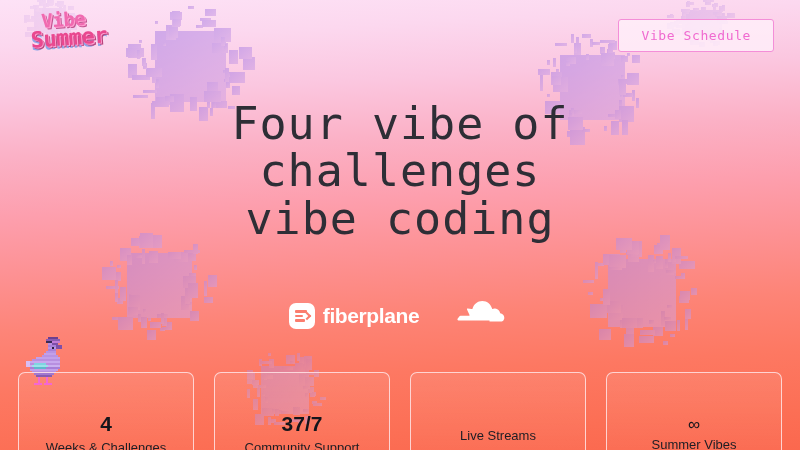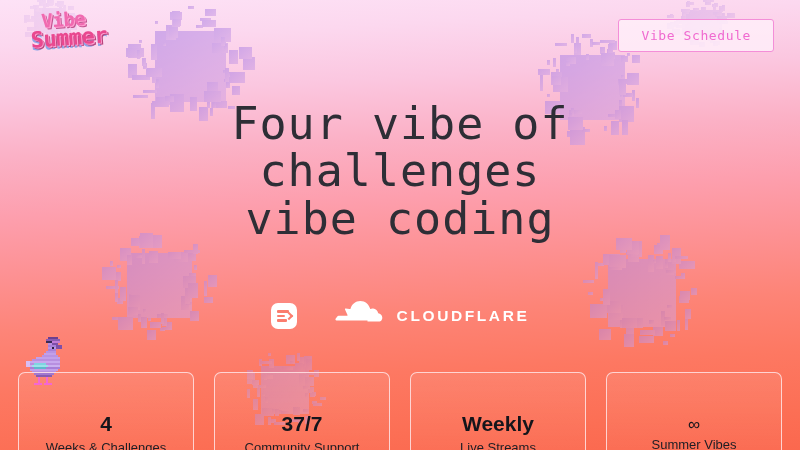--- a/index.html
+++ b/index.html
@@ -621,29 +621,29 @@
 
 
   <div id="sponsors">
     <div class="sponsor">
       <div class="fp-icon">
         <i class="b1"></i>
           <i class="b2"></i>
           <i class="b3"></i>
           <i class="ar"></i>
       </div>
+      <span class="fp-word">fiberplane</span>
     </div>
 
     <div class="sponsor">
       <span>
         <svg width="62" height="28" viewBox="0 0 62 28" aria-hidden="true">
           <path fill="#ffffff" d="M40.5 20.5H9.5c-.9 0-1.4-1-.9-1.7l1.7-2.4c.3-.4.8-.6 1.3-.6h8.3c.5 0 .8-.5.6-.9L18 9.4c-.2-.5.2-1 .7-.9l4 .6c.4.1.8-.2.9-.6C24.7 4.2 28.6 1 33.3 1c4.9 0 9 3.5 9.9 8.1.9-.4 1.9-.6 2.9-.5 2.6.2 4.7 2.2 5.1 4.7 2.3.2 4.1 2.1 4.1 4.4 0 1.3-.6 2.5-1.5 3.3-.3.3-.7.4-1.1.4l-12.2.1z"></path>
         </svg>
       </span>
-      <span class="cf-word">CLOUDFLARE</span>
     </div>
   </div>
 
   <svg id="bird" viewBox="0 0 24 26">
     <g shape-rendering="crispEdges">
 
       <rect x="11" y="0" width="5" height="1" fill="#6c3f8f"></rect>
       <rect x="10" y="1" width="7" height="1" fill="#8a5bb0"></rect>
       <rect x="10" y="2" width="3" height="1" fill="#3a2b55"></rect>
       <rect x="13" y="2" width="4" height="1" fill="#c07ad6"></rect>
@@ -688,21 +688,20 @@
   <div id="cards">
     <div class="card">
       <div class="v">4</div>
       <div class="k">Weeks &amp; Challenges</div>
     </div>
     <div class="card">
       <div class="v">37/7</div>
       <div class="k">Community Support</div>
     </div>
     <div class="card">
-      <div class="v">Weekly</div>
       <div class="k">Live Streams</div>
     </div>
     <div class="card">
       <div class="v inf">∞</div>
       <div class="k">Summer Vibes</div>
     </div>
   </div>
 
 </div>
 

